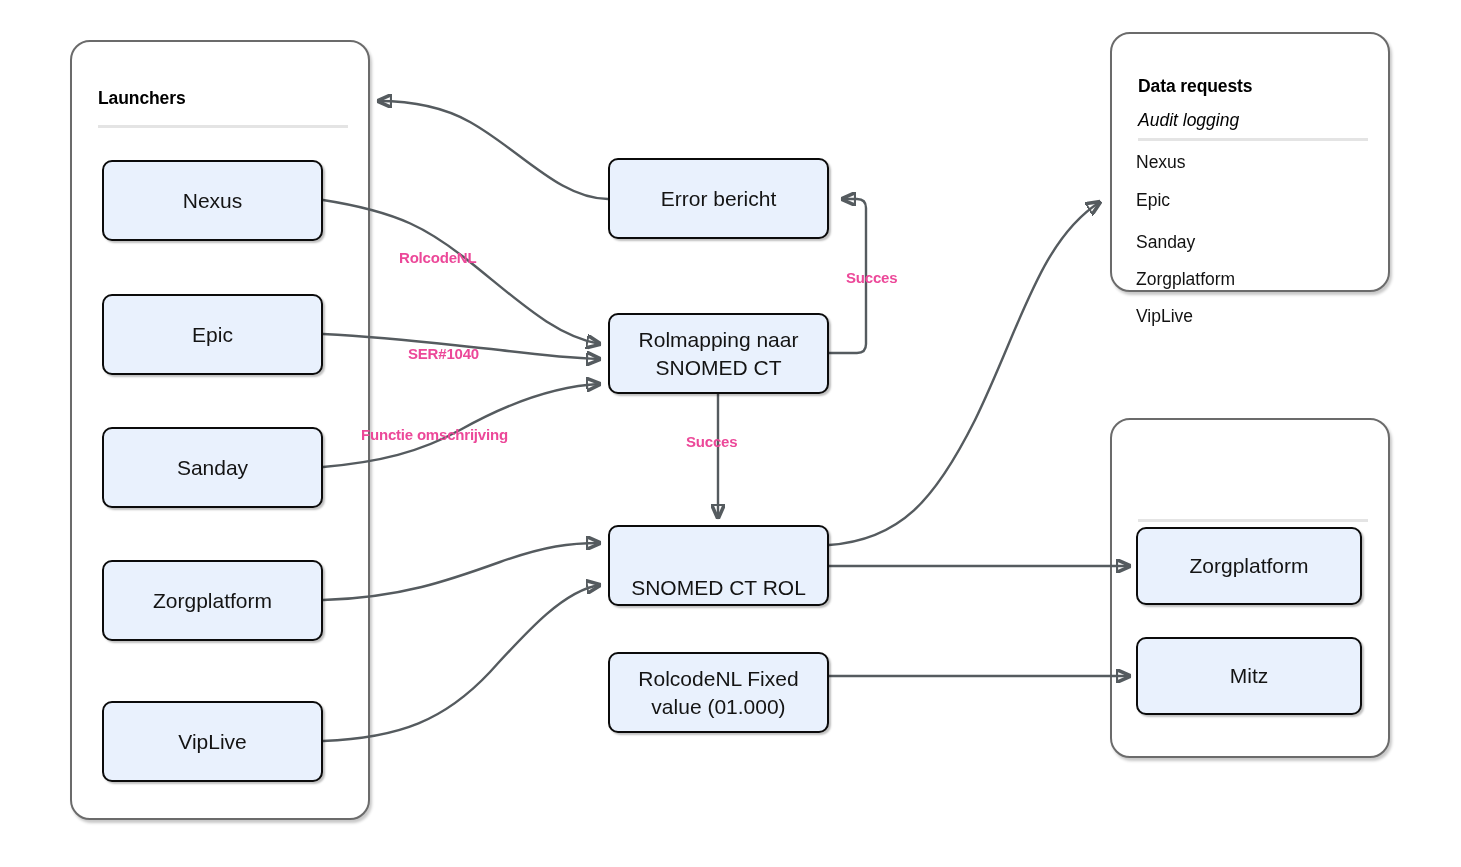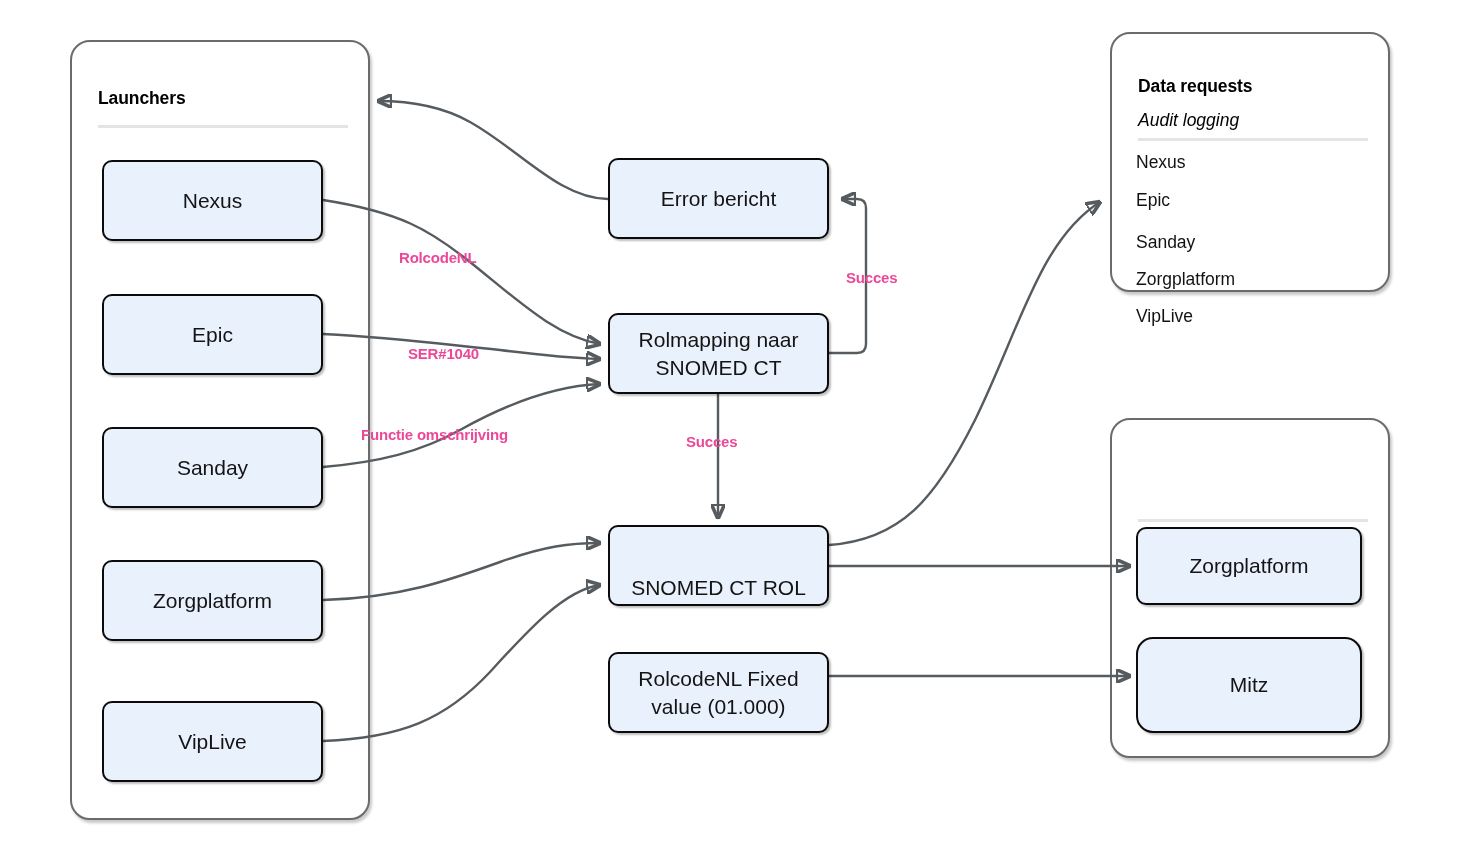--- a/index.html
+++ b/index.html
@@ -206,21 +206,21 @@
     <span>VipLive</span>
   </div>
 
   <div class="container" style="left:1110px; top:418px; width:280px; height:340px;">
     <div class="container-divider" style="top:99px;"></div>
   </div>
 
   <div class="node" style="left:1136px; top:527px; width:226px; height:78px;">
     <span>Zorgplatform</span>
   </div>
-  <div class="node" style="left:1136px; top:637px; width:226px; height:96px;border-radius:17px;">
+  <div class="node" style="left:1136px; top:637px; width:226px; height:78px;">
     <span>Mitz</span>
   </div>
 
   <div class="edge-label" style="left:399px; top:249px;">
     <span>RolcodeNL</span>
   </div>
   <div class="edge-label" style="left:408px; top:321px;margin-top:24px;">
     <span>SER#1040</span>
   </div>
   <div class="edge-label" style="left:361px; top:426px;">

